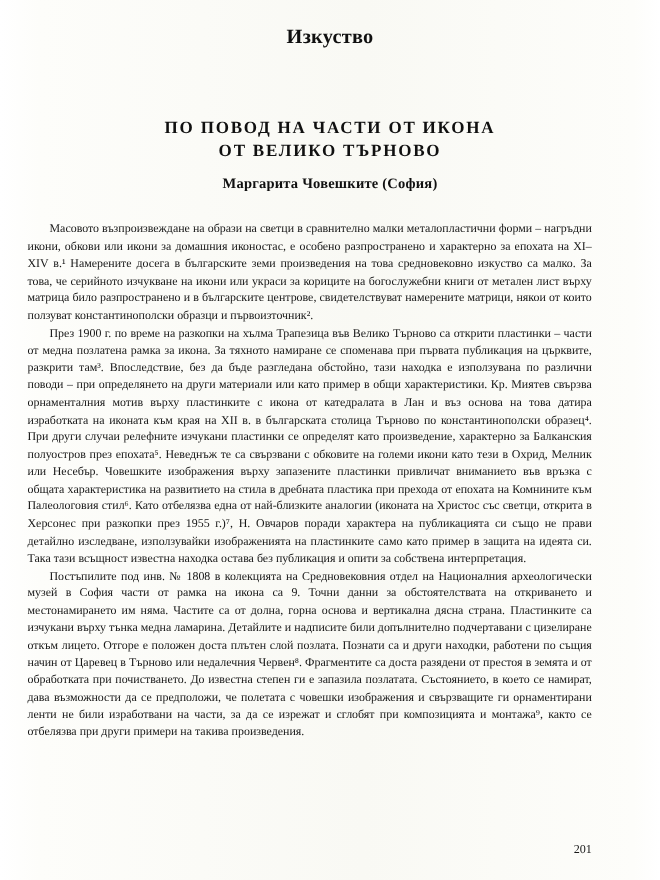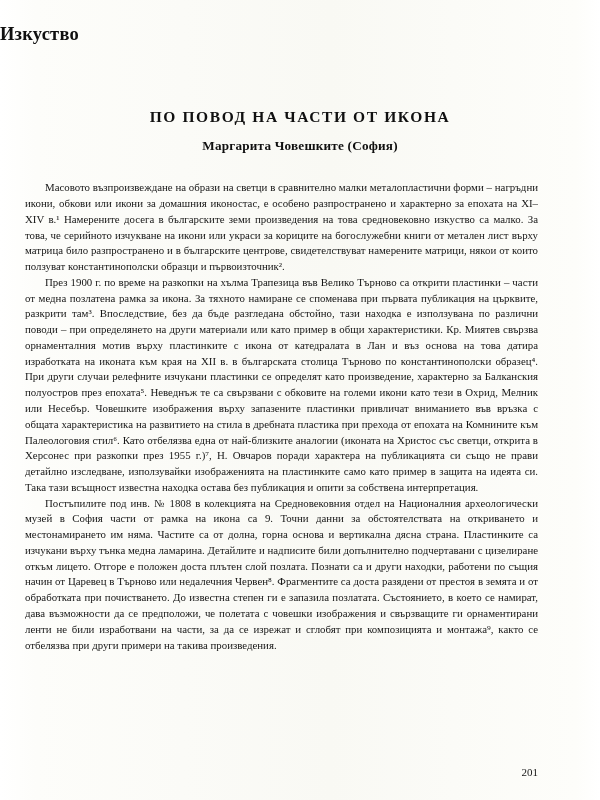--- a/index.html
+++ b/index.html
@@ -25,20 +25,21 @@
   .page-inner {
     position: absolute;
     left: 0;
     right: 0;
     top: 0;
     bottom: 0;
     padding: 0;
   }
 
   .running-head {
+    text-align: center;
     font-weight: bold;
     font-size: 18.5px;
     letter-spacing: 0.2px;
     margin-top: 24px;
     color: #101010;
   }
 
   .title-block {
     margin-top: 62px;
     text-align: center;
@@ -91,20 +92,21 @@
 
 <div class="page"></div>
 
 <div class="page-inner">
 
   <div class="running-head">Изкуство</div>
 
   <div class="title-block">
     <h1 class="doc-title">
       <span class="tline">ПО ПОВОД НА ЧАСТИ ОТ ИКОНА</span>
+      <span class="tline">ОТ ВЕЛИКО ТЪРНОВО</span>
     </h1>
     <div class="doc-author">Маргарита Човешките (София)</div>
   </div>
 
   <div class="body-text">
     <p>Масовото възпроизвеждане на образи на светци в сравнително малки металопластични форми – нагръдни икони, обкови или икони за домашния иконостас, е особено разпространено и характерно за епохата на XI–XIV в.¹ Намерените досега в българските земи произведения на това средновековно изкуство са малко. За това, че серийното изчукване на икони или украси за кориците на богослужебни книги от метален лист върху матрица било разпространено и в българските центрове, свидетелствуват намерените матрици, някои от които ползуват константинополски образци и първоизточник².</p>
     <p>През 1900 г. по време на разкопки на хълма Трапезица във Велико Търново са открити пластинки – части от медна позлатена рамка за икона. За тяхното намиране се споменава при първата публикация на църквите, разкрити там³. Впоследствие, без да бъде разгледана обстойно, тази находка е използувана по различни поводи – при определянето на други материали или като пример в общи характеристики. Кр. Миятев свързва орнаменталния мотив върху пластинките с икона от катедралата в Лан и въз основа на това датира изработката на иконата към края на XII в. в българската столица Търново по константинополски образец⁴. При други случаи релефните изчукани пластинки се определят като произведение, характерно за Балканския полуостров през епохата⁵. Неведнъж те са свързвани с обковите на големи икони като тези в Охрид, Мелник или Несебър. Човешките изображения върху запазените пластинки привличат вниманието във връзка с общата характеристика на развитието на стила в дребната пластика при прехода от епохата на Комнините към Палеологовия стил⁶. Като отбелязва една от най-близките аналогии (иконата на Христос със светци, открита в Херсонес при разкопки през 1955 г.)⁷, Н. Овчаров поради характера на публикацията си също не прави детайлно изследване, използувайки изображенията на пластинките само като пример в защита на идеята си. Така тази всъщност известна находка остава без публикация и опити за собствена интерпретация.</p>
     <p>Постъпилите под инв. № 1808 в колекцията на Средновековния отдел на Националния археологически музей в София части от рамка на икона са 9. Точни данни за обстоятелствата на откриването и местонамирането им няма. Частите са от долна, горна основа и вертикална дясна страна. Пластинките са изчукани върху тънка медна ламарина. Детайлите и надписите били допълнително подчертавани с цизелиране откъм лицето. Отгоре е положен доста плътен слой позлата. Познати са и други находки, работени по същия начин от Царевец в Търново или недалечния Червен⁸. Фрагментите са доста разядени от престоя в земята и от обработката при почистването. До известна степен ги е запазила позлатата. Състоянието, в което се намират, дава възможности да се предположи, че полетата с човешки изображения и свързващите ги орнаментирани ленти не били изработвани на части, за да се изрежат и сглобят при композицията и монтажа⁹, както се отбелязва при други примери на такива произведения.</p>
   </div>
 

